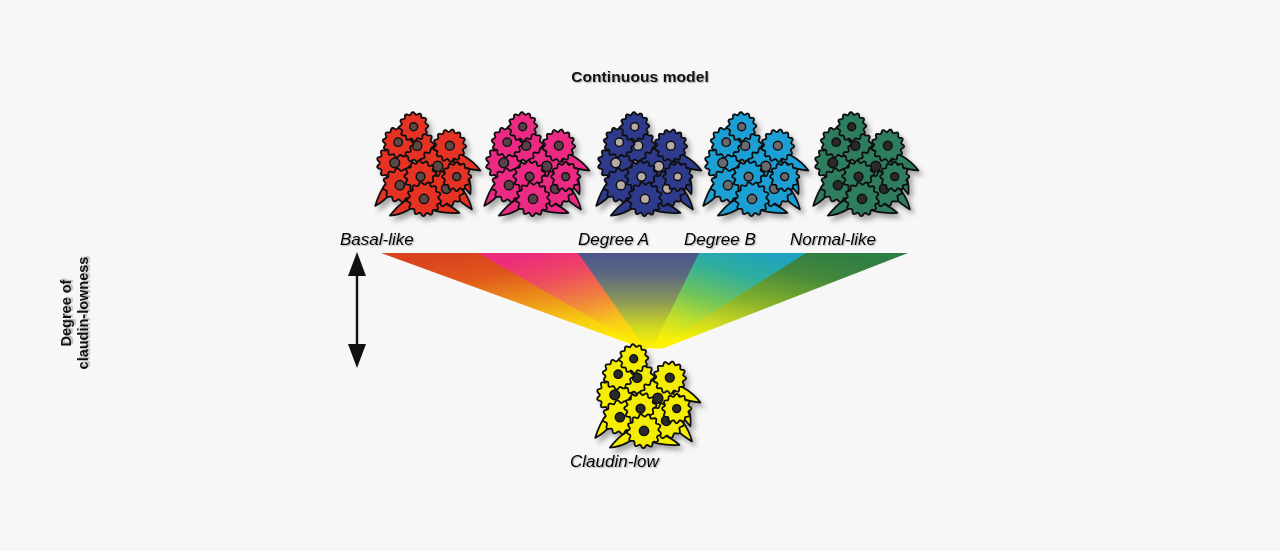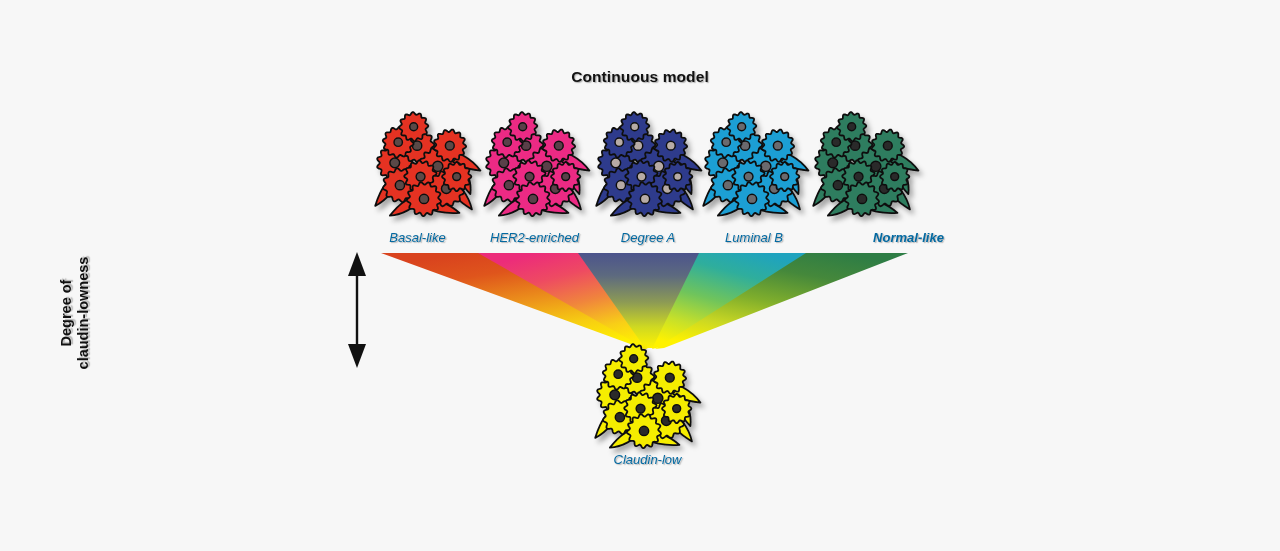--- a/index.html
+++ b/index.html
@@ -28,24 +28,24 @@
     font-family: "Liberation Sans", sans-serif;
     font-weight: bold;
     font-size: 15.5px;
     color: #111111;
     letter-spacing: 0.1px;
   }
   .cluster-label {
     position: absolute;
     font-family: "Liberation Sans", sans-serif;
     font-style: italic;
-    font-size: 13px;
-    color: #0369a1;
+    font-size: 17px;
+    color: #000000;
     white-space: nowrap;
-    text-align: center;
+    text-align: left;
   }
   #axis-label {
     position: absolute;
     left: -8px;
     top: 248px;
     width: 140px;
     height: 130px;
     display: flex;
     align-items: center;
     justify-content: flex-end;
@@ -370,19 +370,18 @@
           <circle cx="30" cy="-26" r="5.13" fill="#2b2b2b" stroke="#111111" stroke-width="1.7"></circle>
           <path d="M55.00,10.00 L54.78,10.73 L54.19,11.42 L53.40,12.03 L52.59,12.57 L51.95,13.09 L51.63,13.65 L51.65,14.30 L51.96,15.08 L52.39,15.96 L52.77,16.89 L52.92,17.77 L52.72,18.50 L52.16,19.02 L51.32,19.32 L50.32,19.45 L49.35,19.52 L48.54,19.66 L47.98,19.98 L47.67,20.55 L47.55,21.38 L47.48,22.36 L47.35,23.35 L47.04,24.18 L46.50,24.72 L45.75,24.90 L44.87,24.73 L43.94,24.35 L43.07,23.92 L42.30,23.63 L41.65,23.63 L41.10,23.98 L40.58,24.63 L40.03,25.45 L39.42,26.24 L38.73,26.80 L38.00,27.00 L37.27,26.78 L36.58,26.19 L35.97,25.40 L35.43,24.59 L34.91,23.95 L34.35,23.63 L33.70,23.65 L32.92,23.96 L32.04,24.39 L31.11,24.77 L30.23,24.92 L29.50,24.72 L28.98,24.16 L28.68,23.32 L28.55,22.32 L28.48,21.35 L28.34,20.54 L28.02,19.98 L27.45,19.67 L26.62,19.55 L25.64,19.48 L24.65,19.35 L23.82,19.04 L23.28,18.50 L23.10,17.75 L23.27,16.87 L23.65,15.94 L24.08,15.07 L24.37,14.30 L24.37,13.65 L24.02,13.10 L23.37,12.58 L22.55,12.03 L21.76,11.42 L21.20,10.73 L21.00,10.00 L21.22,9.27 L21.81,8.58 L22.60,7.97 L23.41,7.43 L24.05,6.91 L24.37,6.35 L24.35,5.70 L24.04,4.92 L23.61,4.04 L23.23,3.11 L23.08,2.23 L23.28,1.50 L23.84,0.98 L24.68,0.68 L25.68,0.55 L26.65,0.48 L27.46,0.34 L28.02,0.02 L28.33,-0.55 L28.45,-1.38 L28.52,-2.36 L28.65,-3.35 L28.96,-4.18 L29.50,-4.72 L30.25,-4.90 L31.13,-4.73 L32.06,-4.35 L32.93,-3.92 L33.70,-3.63 L34.35,-3.63 L34.90,-3.98 L35.42,-4.63 L35.97,-5.45 L36.58,-6.24 L37.27,-6.80 L38.00,-7.00 L38.73,-6.78 L39.42,-6.19 L40.03,-5.40 L40.57,-4.59 L41.09,-3.95 L41.65,-3.63 L42.30,-3.65 L43.08,-3.96 L43.96,-4.39 L44.89,-4.77 L45.77,-4.92 L46.50,-4.72 L47.02,-4.16 L47.32,-3.32 L47.45,-2.32 L47.52,-1.35 L47.66,-0.54 L47.98,0.02 L48.55,0.33 L49.38,0.45 L50.36,0.52 L51.35,0.65 L52.18,0.96 L52.72,1.50 L52.90,2.25 L52.73,3.13 L52.35,4.06 L51.92,4.93 L51.63,5.70 L51.63,6.35 L51.98,6.90 L52.63,7.42 L53.45,7.97 L54.24,8.58 L54.80,9.27 L55.00,10.00 Z" fill="#F5ED00" stroke="#111111" stroke-width="2.1" stroke-linejoin="round"></path>
           <circle cx="38" cy="10" r="4.59" fill="#2b2b2b" stroke="#111111" stroke-width="1.7"></circle>
           <path d="M4.64,-48.00 L4.01,-47.30 L3.22,-46.67 L2.48,-46.09 L1.97,-45.54 L1.80,-44.94 L1.97,-44.26 L2.39,-43.46 L2.88,-42.58 L3.25,-41.68 L3.34,-40.85 L3.06,-40.16 L2.41,-39.68 L1.51,-39.39 L0.51,-39.24 L-0.41,-39.11 L-1.13,-38.88 L-1.58,-38.45 L-1.77,-37.77 L-1.81,-36.88 L-1.82,-35.87 L-1.95,-34.91 L-2.29,-34.14 L-2.88,-33.69 L-3.68,-33.59 L-4.60,-33.79 L-5.54,-34.15 L-6.41,-34.51 L-7.15,-34.67 L-7.75,-34.52 L-8.26,-34.03 L-8.73,-33.27 L-9.25,-32.41 L-9.85,-31.64 L-10.53,-31.14 L-11.26,-31.04 L-12.00,-31.36 L-12.70,-31.99 L-13.33,-32.78 L-13.91,-33.52 L-14.46,-34.03 L-15.06,-34.20 L-15.74,-34.03 L-16.54,-33.61 L-17.42,-33.12 L-18.32,-32.75 L-19.15,-32.66 L-19.84,-32.94 L-20.32,-33.59 L-20.61,-34.49 L-20.76,-35.49 L-20.89,-36.41 L-21.12,-37.13 L-21.55,-37.58 L-22.23,-37.77 L-23.12,-37.81 L-24.13,-37.82 L-25.09,-37.95 L-25.86,-38.29 L-26.31,-38.88 L-26.41,-39.68 L-26.21,-40.60 L-25.85,-41.54 L-25.49,-42.41 L-25.33,-43.15 L-25.48,-43.75 L-25.97,-44.26 L-26.73,-44.73 L-27.59,-45.25 L-28.36,-45.85 L-28.86,-46.53 L-28.96,-47.26 L-28.64,-48.00 L-28.01,-48.70 L-27.22,-49.33 L-26.48,-49.91 L-25.97,-50.46 L-25.80,-51.06 L-25.97,-51.74 L-26.39,-52.54 L-26.88,-53.42 L-27.25,-54.32 L-27.34,-55.15 L-27.06,-55.84 L-26.41,-56.32 L-25.51,-56.61 L-24.51,-56.76 L-23.59,-56.89 L-22.87,-57.12 L-22.42,-57.55 L-22.23,-58.23 L-22.19,-59.12 L-22.18,-60.13 L-22.05,-61.09 L-21.71,-61.86 L-21.12,-62.31 L-20.32,-62.41 L-19.40,-62.21 L-18.46,-61.85 L-17.59,-61.49 L-16.85,-61.33 L-16.25,-61.48 L-15.74,-61.97 L-15.27,-62.73 L-14.75,-63.59 L-14.15,-64.36 L-13.47,-64.86 L-12.74,-64.96 L-12.00,-64.64 L-11.30,-64.01 L-10.67,-63.22 L-10.09,-62.48 L-9.54,-61.97 L-8.94,-61.80 L-8.26,-61.97 L-7.46,-62.39 L-6.58,-62.88 L-5.68,-63.25 L-4.85,-63.34 L-4.16,-63.06 L-3.68,-62.41 L-3.39,-61.51 L-3.24,-60.51 L-3.11,-59.59 L-2.88,-58.87 L-2.45,-58.42 L-1.77,-58.23 L-0.88,-58.19 L0.13,-58.18 L1.09,-58.05 L1.86,-57.71 L2.31,-57.12 L2.41,-56.32 L2.21,-55.40 L1.85,-54.46 L1.49,-53.59 L1.33,-52.85 L1.48,-52.25 L1.97,-51.74 L2.73,-51.27 L3.59,-50.75 L4.36,-50.15 L4.86,-49.47 L4.96,-48.74 L4.64,-48.00 Z" fill="#F5ED00" stroke="#111111" stroke-width="2.1" stroke-linejoin="round"></path>
           <circle cx="-12" cy="-48" r="4.59" fill="#2b2b2b" stroke="#111111" stroke-width="1.7"></circle>
         </g>
       </g>
   </svg>
 
   <div class="cluster-label" style="left: 340px; top: 230px; width: 155px; text-shadow: rgba(0, 0, 0, 0.28) 1.2px 1.2px 1.2px;">Basal-like</div>
-  <div class="cluster-label" style="left: 452px; top: 230px; width: 165px; text-shadow: rgba(0, 0, 0, 0.28) 1.2px 1.2px 1.2px;">HER2-enriched</div>
   <div class="cluster-label" style="left: 578px; top: 230px; width: 140px; text-shadow: rgba(0, 0, 0, 0.28) 1.2px 1.2px 1.2px;">Degree A</div>
-  <div class="cluster-label" style="left: 684px; top: 230px; width: 140px; text-shadow: rgba(0, 0, 0, 0.28) 1.2px 1.2px 1.2px;">Luminal B</div>
-  <div class="cluster-label" style="left: 836px; top: 230px; width: 145px; text-shadow: rgba(0, 0, 0, 0.28) 1.2px 1.2px 1.2px; font-weight: bold;">Normal-like</div>
+  <div class="cluster-label" style="left: 684px; top: 230px; width: 140px; text-shadow: rgba(0, 0, 0, 0.28) 1.2px 1.2px 1.2px;">Degree B</div>
+  <div class="cluster-label" style="left: 790px; top: 230px; width: 145px; text-shadow: rgba(0, 0, 0, 0.28) 1.2px 1.2px 1.2px;">Normal-like</div>
   <div class="cluster-label" style="left: 570px; top: 452px; width: 155px; text-shadow: rgba(0, 0, 0, 0.28) 1.2px 1.2px 1.2px; font-style: italic;">Claudin-low</div>
 
 </div>
 
 </body></html>

